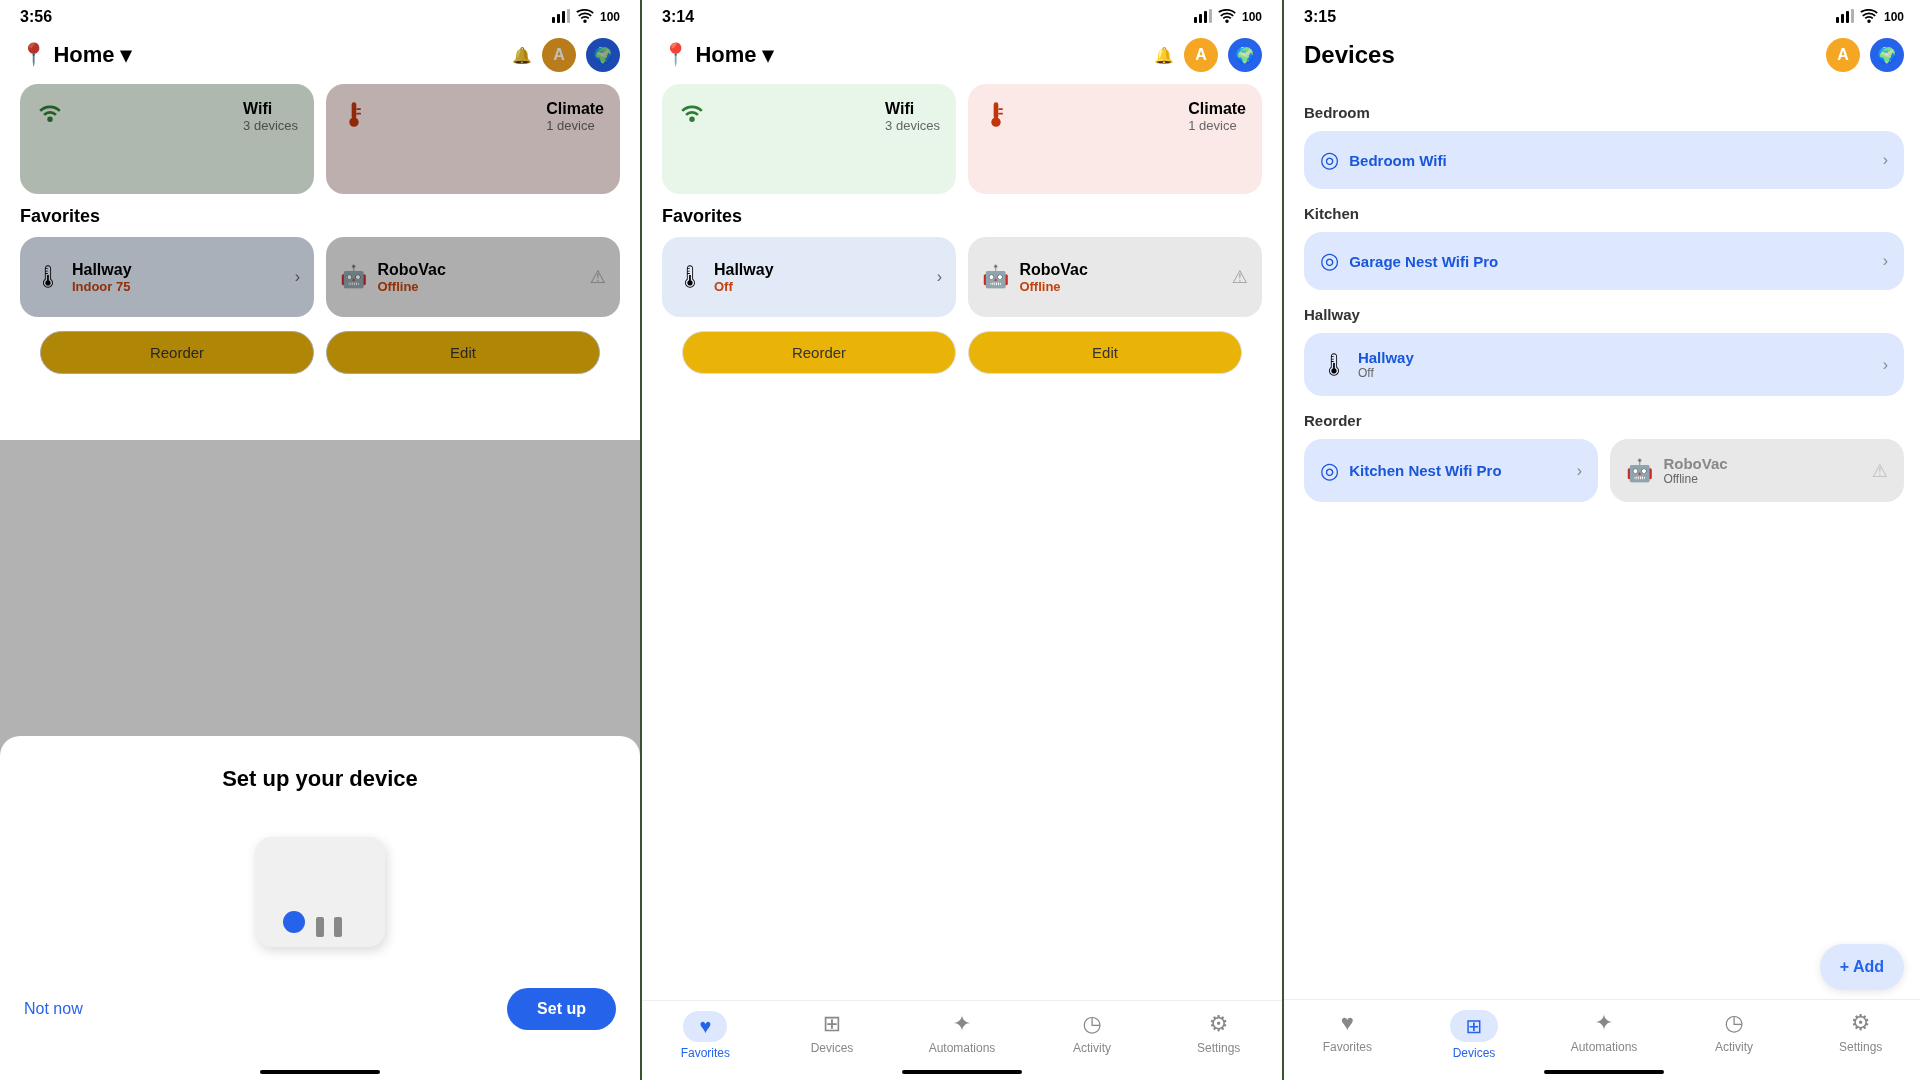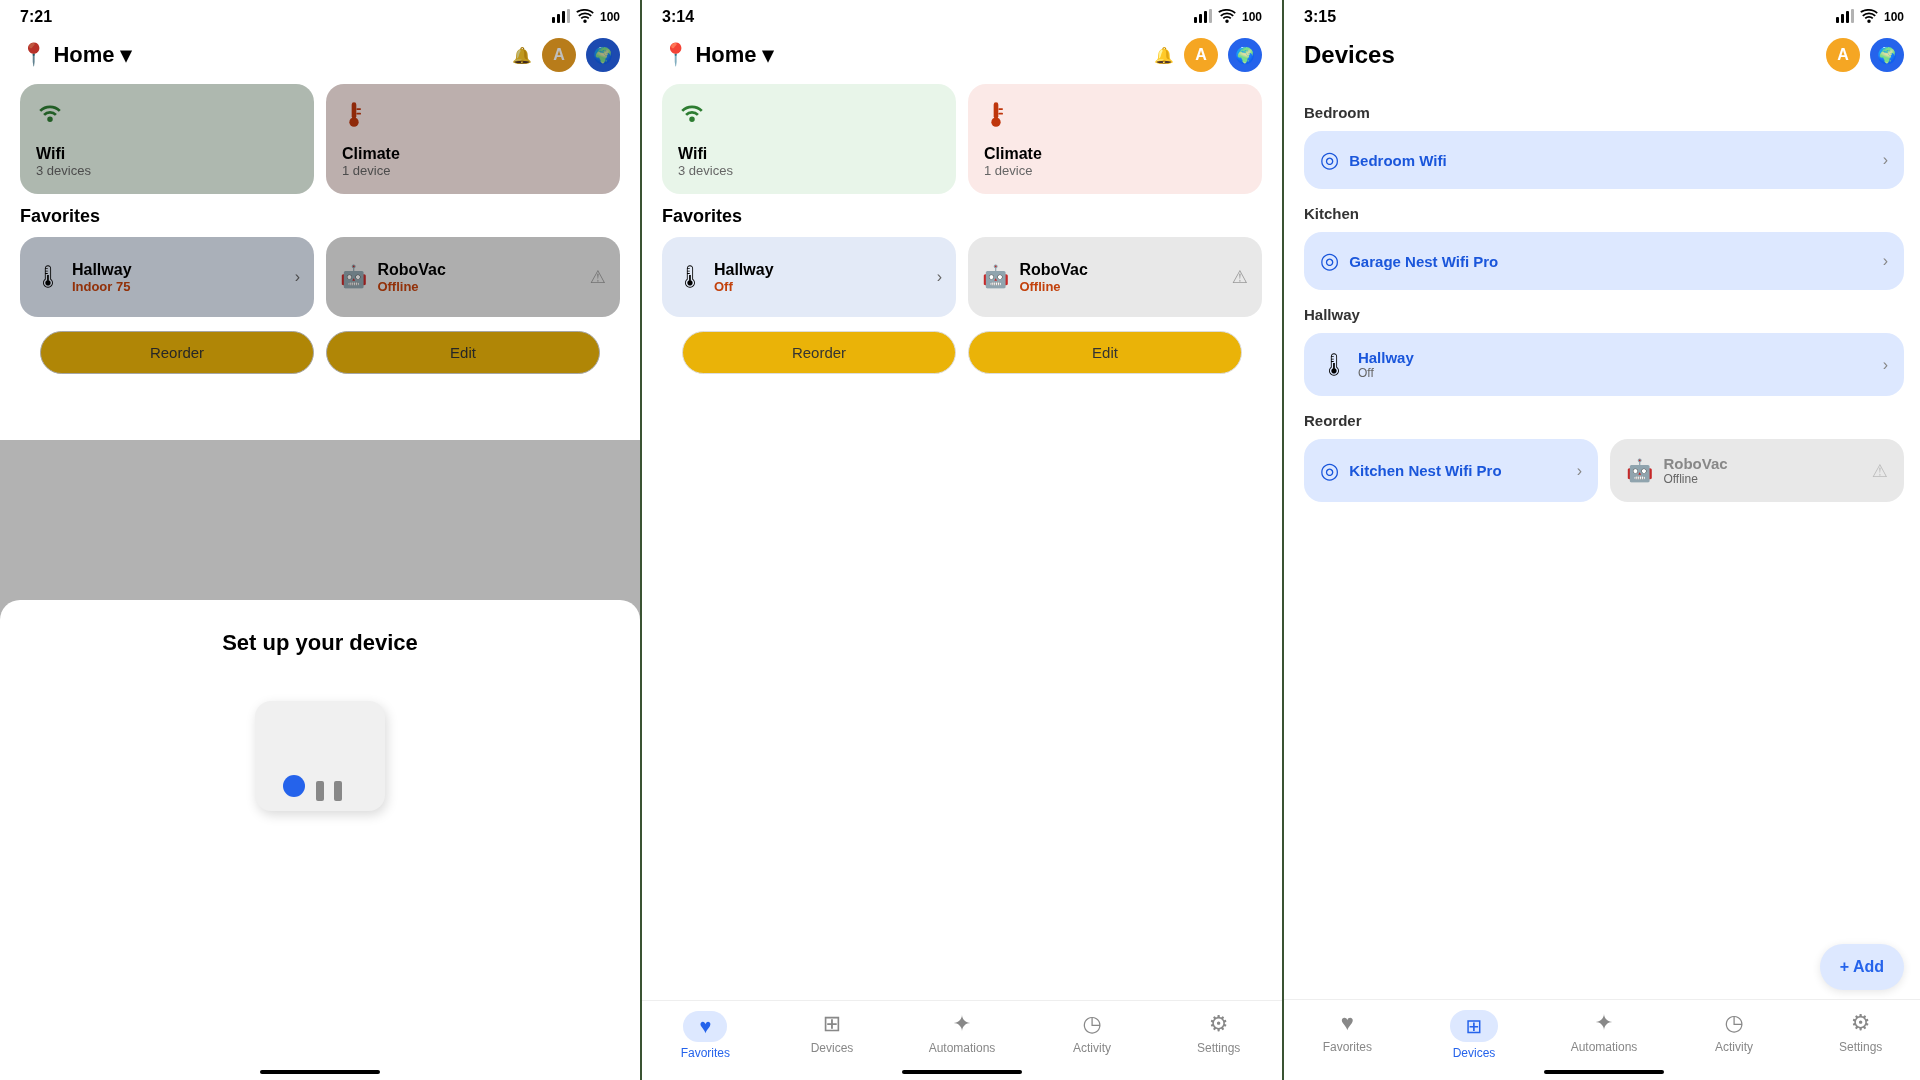--- a/index.html
+++ b/index.html
@@ -72,21 +72,21 @@
       display: flex;
       gap: 12px;
       padding: 0 20px 12px;
     }
     .device-card {
       flex: 1;
       border-radius: 18px;
       padding: 16px;
       min-height: 110px;
       display: flex;
-      flex-direction: column;
+      flex-direction: row;
       justify-content: space-between;
     }
     .device-card.wifi { background: #e8f5e9; }
     .device-card.climate { background: #fbe9e7; }
     .device-card .card-icon { font-size: 24px; margin-bottom: 8px; }
     .device-card .card-name { font-size: 16px; font-weight: 600; }
     .device-card .card-sub { font-size: 13px; color: #666; }
 
     
     .favorites-section { padding: 0 20px; }
@@ -176,21 +176,21 @@
     }
     .setup-sheet {
       position: absolute;
       bottom: 0;
       left: 0;
       right: 0;
       background: #fff;
       border-radius: 20px 20px 0 0;
       z-index: 10;
       padding: 30px 24px 60px;
-      height: 480px;
+      height: 344px;
     }
     .setup-title {
       font-size: 22px;
       font-weight: 600;
       text-align: center;
       margin-bottom: 20px;
     }
     .setup-image {
       width: 160px;
       height: 160px;
@@ -343,21 +343,21 @@
     }
   </style>
 </head>
 <body>
 
 <div class="phone-panel">
 
   <div class="panel1-blurred">
 
     <div class="status-bar">
-      <span class="time">7:21</span>
+      <span class="time">3:56</span>
       <div class="icons">
         <span>
           <svg width="18" height="14" viewBox="0 0 18 14">
               <rect x="0" y="8" width="3" height="6" rx="1" fill="#000"></rect>
               <rect x="5" y="5" width="3" height="9" rx="1" fill="#000"></rect>
               <rect x="10" y="2" width="3" height="12" rx="1" fill="#000"></rect>
               <rect x="15" y="0" width="3" height="14" rx="1" fill="#000" opacity="0.3"></rect>
             </svg>
         </span>
         <span>
@@ -442,20 +442,24 @@
   </div>
 
   <div class="panel1-overlay"></div>
 
   <div class="setup-sheet">
     <div class="setup-title">Set up your device</div>
     <div class="setup-image">
       <div class="plug-device">
         <div class="plug-blue-dot"></div>
       </div>
+    </div>
+    <div class="setup-footer">
+      <span class="btn-not-now">Not now</span>
+      <div class="btn-setup">Set up</div>
     </div>
     <div class="home-indicator"></div>
   </div>
 </div>
 
 <div class="panel-divider"></div>
 
 <div class="phone-panel">
 
   <div class="status-bar">

